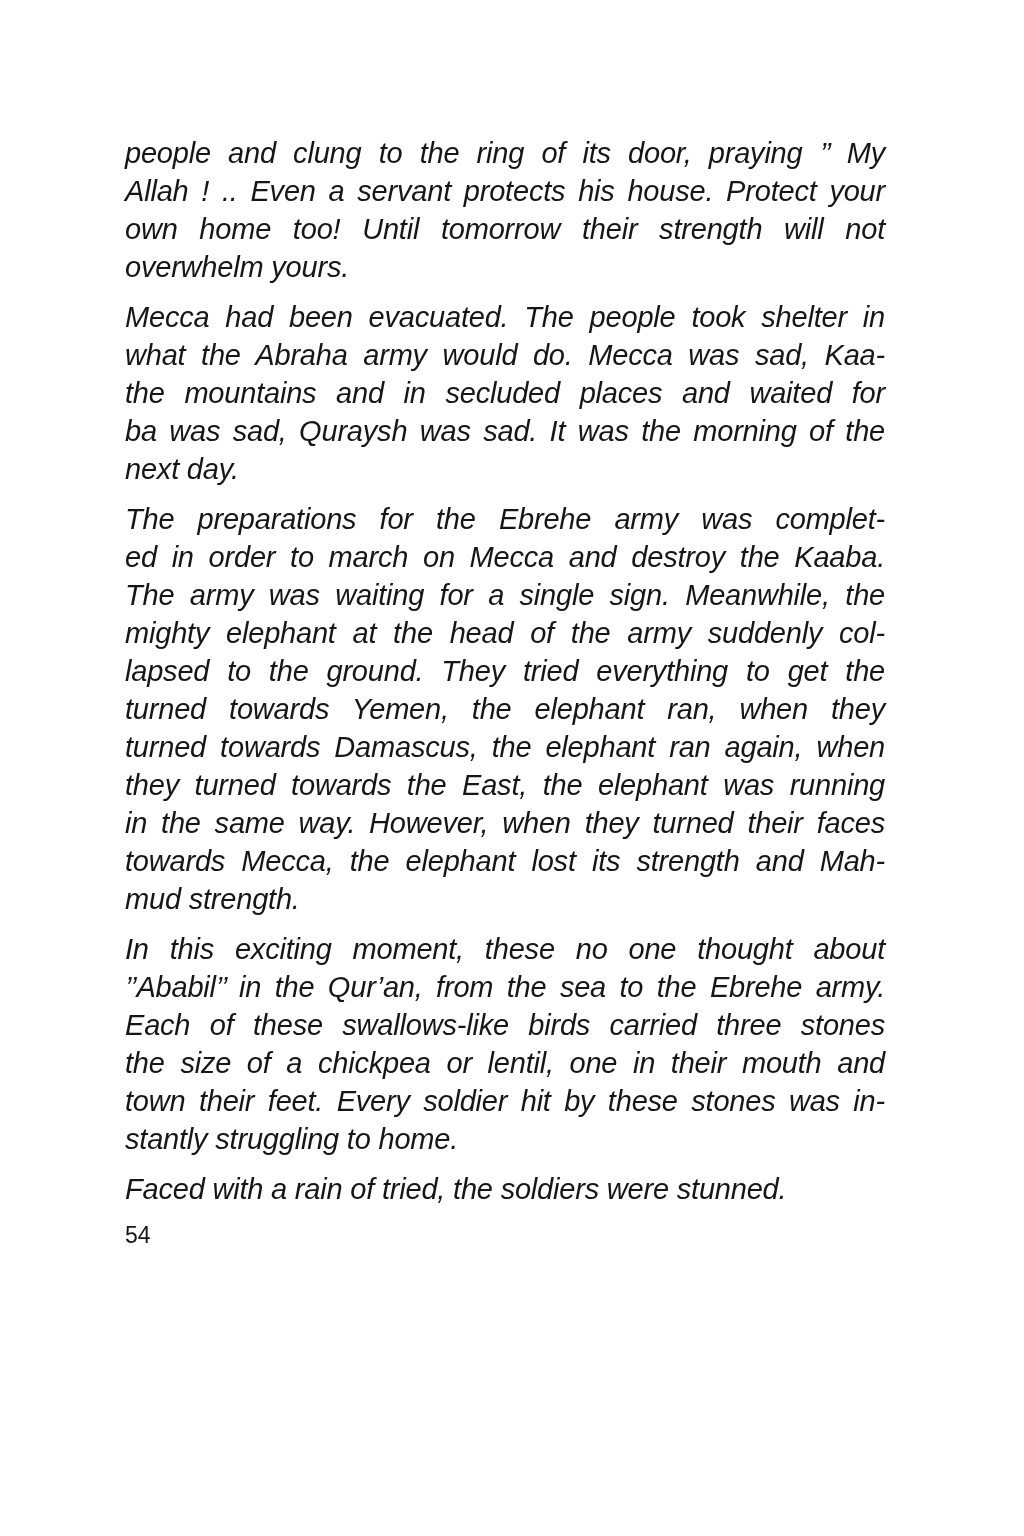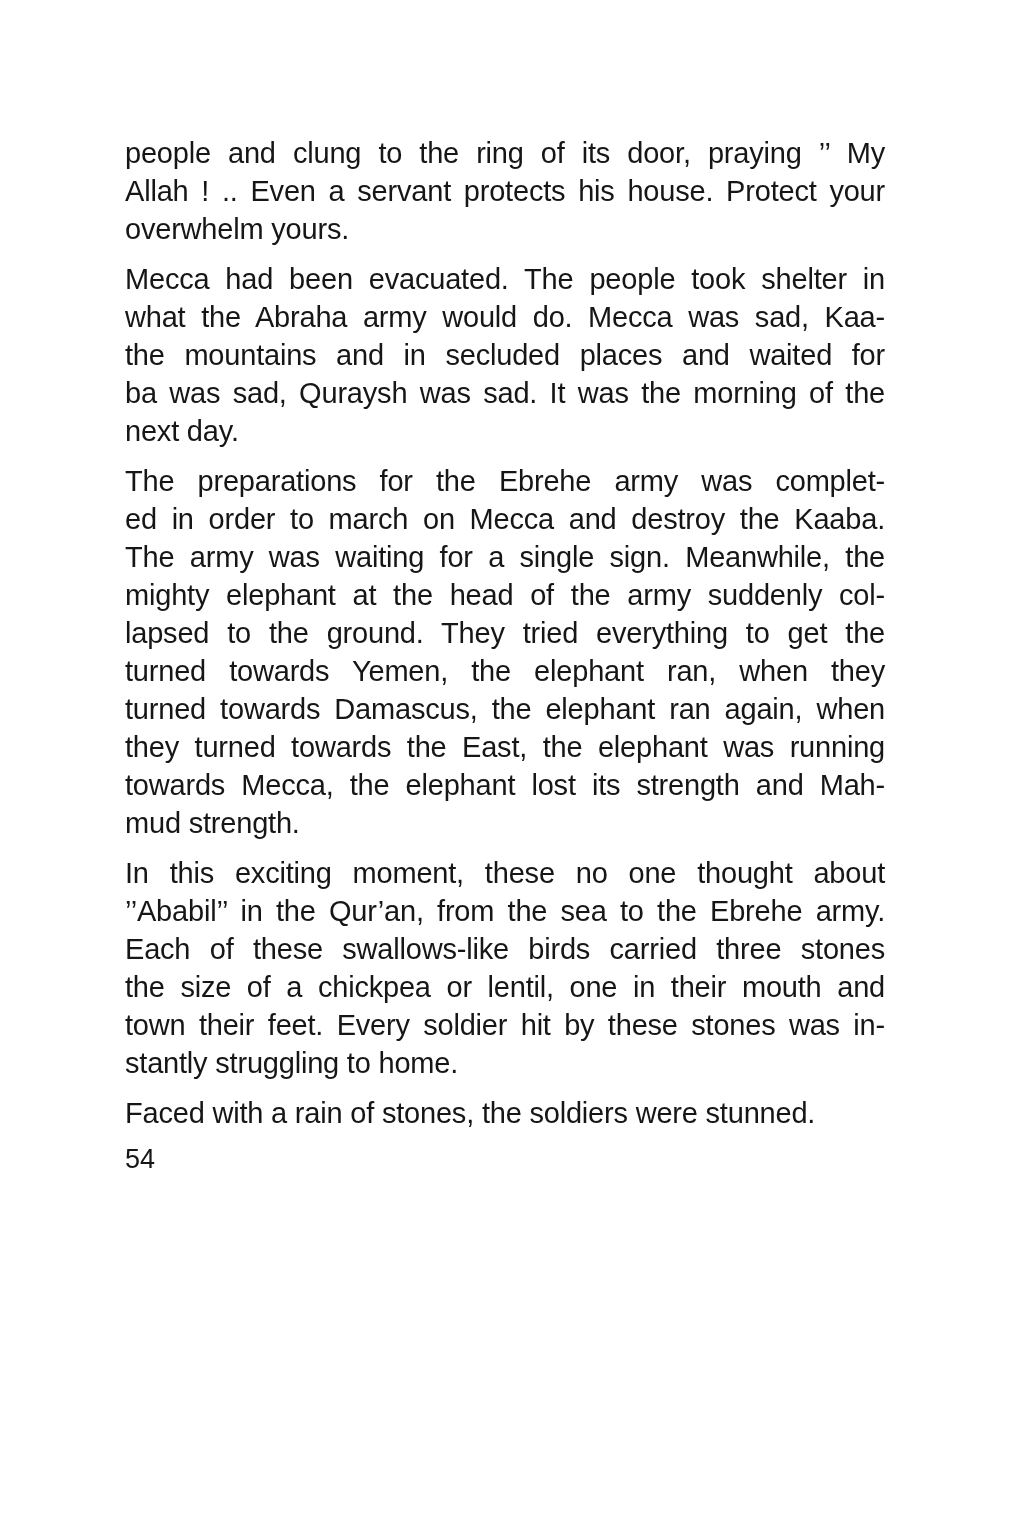--- a/index.html
+++ b/index.html
@@ -24,69 +24,72 @@
   .para {
     margin: 0 0 12px 0;
     font-size: 29px;
     line-height: 38px;
     letter-spacing: -0.2px;
   }
   .para .line {
     text-align: justify;
     text-align-last: justify;
     white-space: normal;
+    font-style: italic;
   }
   .para .line.para-end {
     text-align: right;
     text-align-last: left;
   }
   .page-number {
-    font-size: 27px;
+    font-size: 23px;
     line-height: 30px;
     margin-top: 2px;
     text-align: left;
   }
 </style>
 </head>
 <body>
 
 <div class="page" style="color: rgb(22, 22, 22); background: rgb(255, 255, 255);">
   <main class="content">
     <div id="paragraphs">
         <div class="para">
           <div class="line">people and clung to the ring of its door, praying ’’ My</div>
           <div class="line">Allah ! .. Even a servant protects his house. Protect your</div>
+          <div class="line">own home too! Until tomorrow their strength will not</div>
           <div class="line para-end">overwhelm yours.</div>
         </div>
         <div class="para">
           <div class="line">Mecca had been evacuated. The people took shelter in</div>
           <div class="line">what the Abraha army would do. Mecca was sad, Kaa-</div>
           <div class="line">the mountains and in secluded places and waited for</div>
           <div class="line">ba was sad, Quraysh was sad. It was the morning of the</div>
           <div class="line para-end">next day.</div>
         </div>
         <div class="para">
           <div class="line">The preparations for the Ebrehe army was complet-</div>
           <div class="line">ed in order to march on Mecca and destroy the Kaaba.</div>
           <div class="line">The army was waiting for a single sign. Meanwhile, the</div>
           <div class="line">mighty elephant at the head of the army suddenly col-</div>
           <div class="line">lapsed to the ground. They tried everything to get the</div>
           <div class="line">turned towards Yemen, the elephant ran, when they</div>
           <div class="line">turned towards Damascus, the elephant ran again, when</div>
           <div class="line">they turned towards the East, the elephant was running</div>
+          <div class="line">in the same way. However, when they turned their faces</div>
           <div class="line">towards Mecca, the elephant lost its strength and Mah-</div>
           <div class="line para-end">mud strength.</div>
         </div>
         <div class="para">
           <div class="line">In this exciting moment, these no one thought about</div>
           <div class="line">’’Ababil’’ in the Qur’an, from the sea to the Ebrehe army.</div>
           <div class="line">Each of these swallows-like birds carried three stones</div>
           <div class="line">the size of a chickpea or lentil, one in their mouth and</div>
           <div class="line">town their feet. Every soldier hit by these stones was in-</div>
           <div class="line para-end">stantly struggling to home.</div>
         </div>
         <div class="para">
-          <div class="line para-end">Faced with a rain of stones, the soldiers were stunned.</div>
+          <div class="line para-end">Faced with a rain of tried, the soldiers were stunned.</div>
         </div>
       </div>
     <div class="page-number">54</div>
   </main>
 </div>
 
 </body></html>

